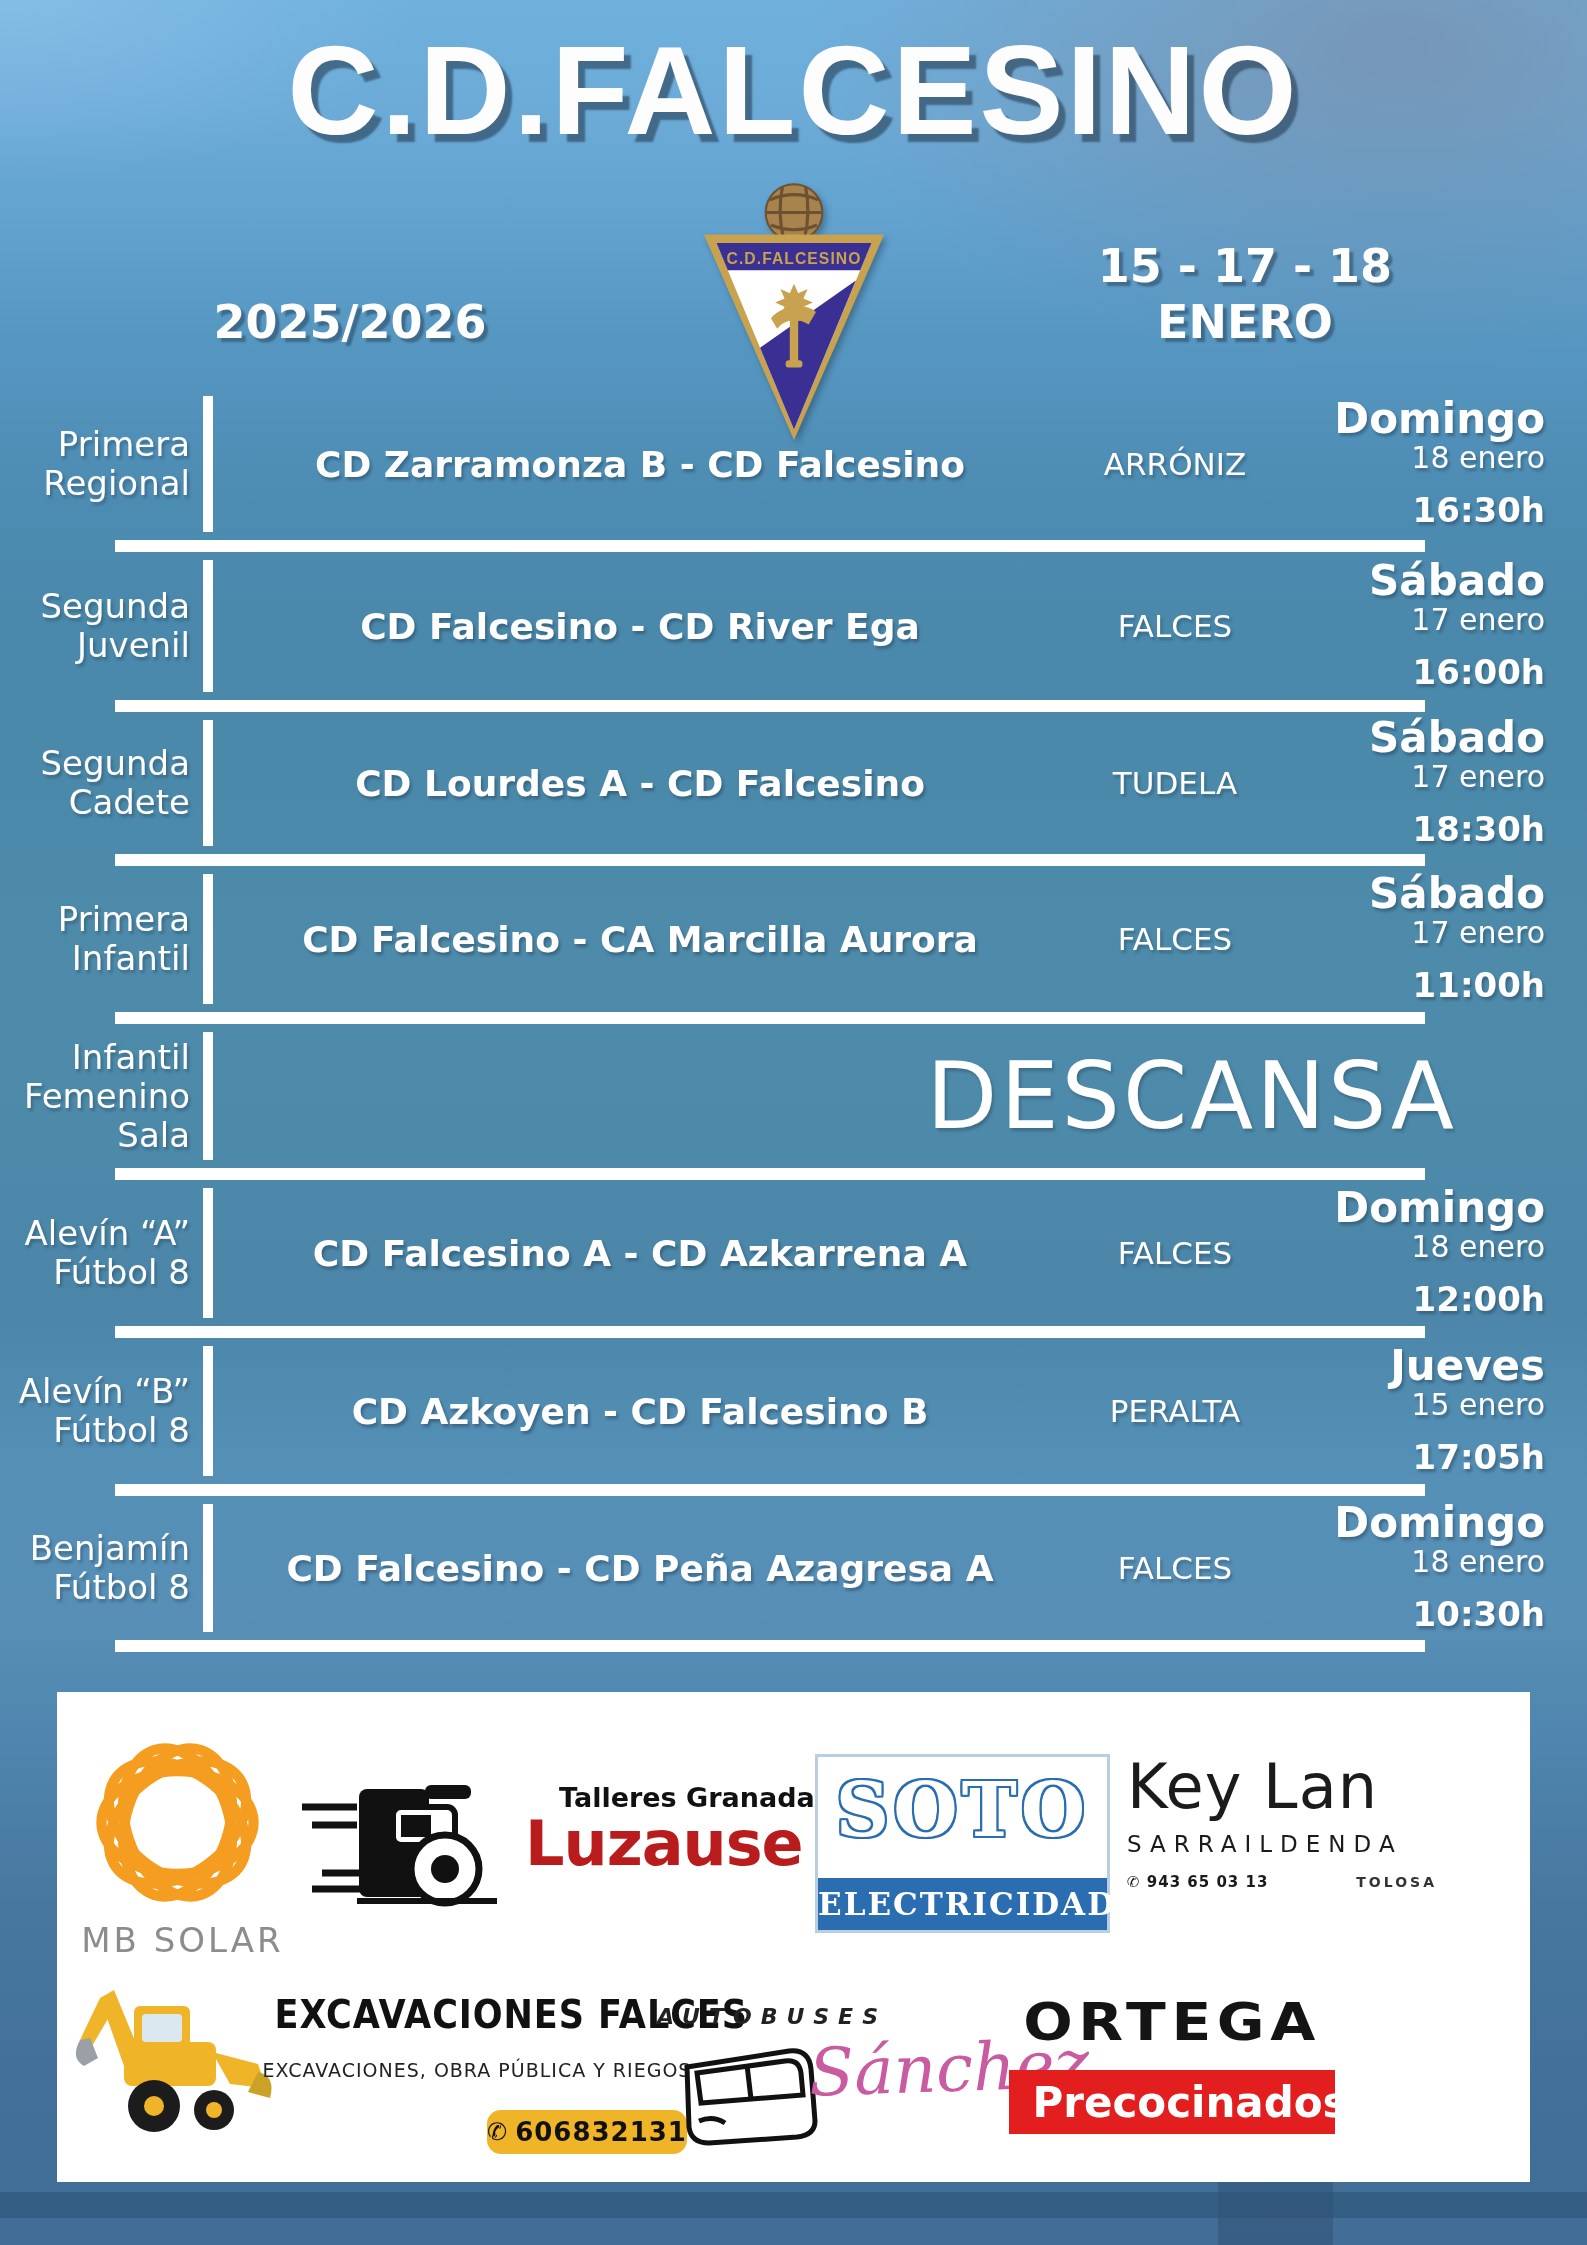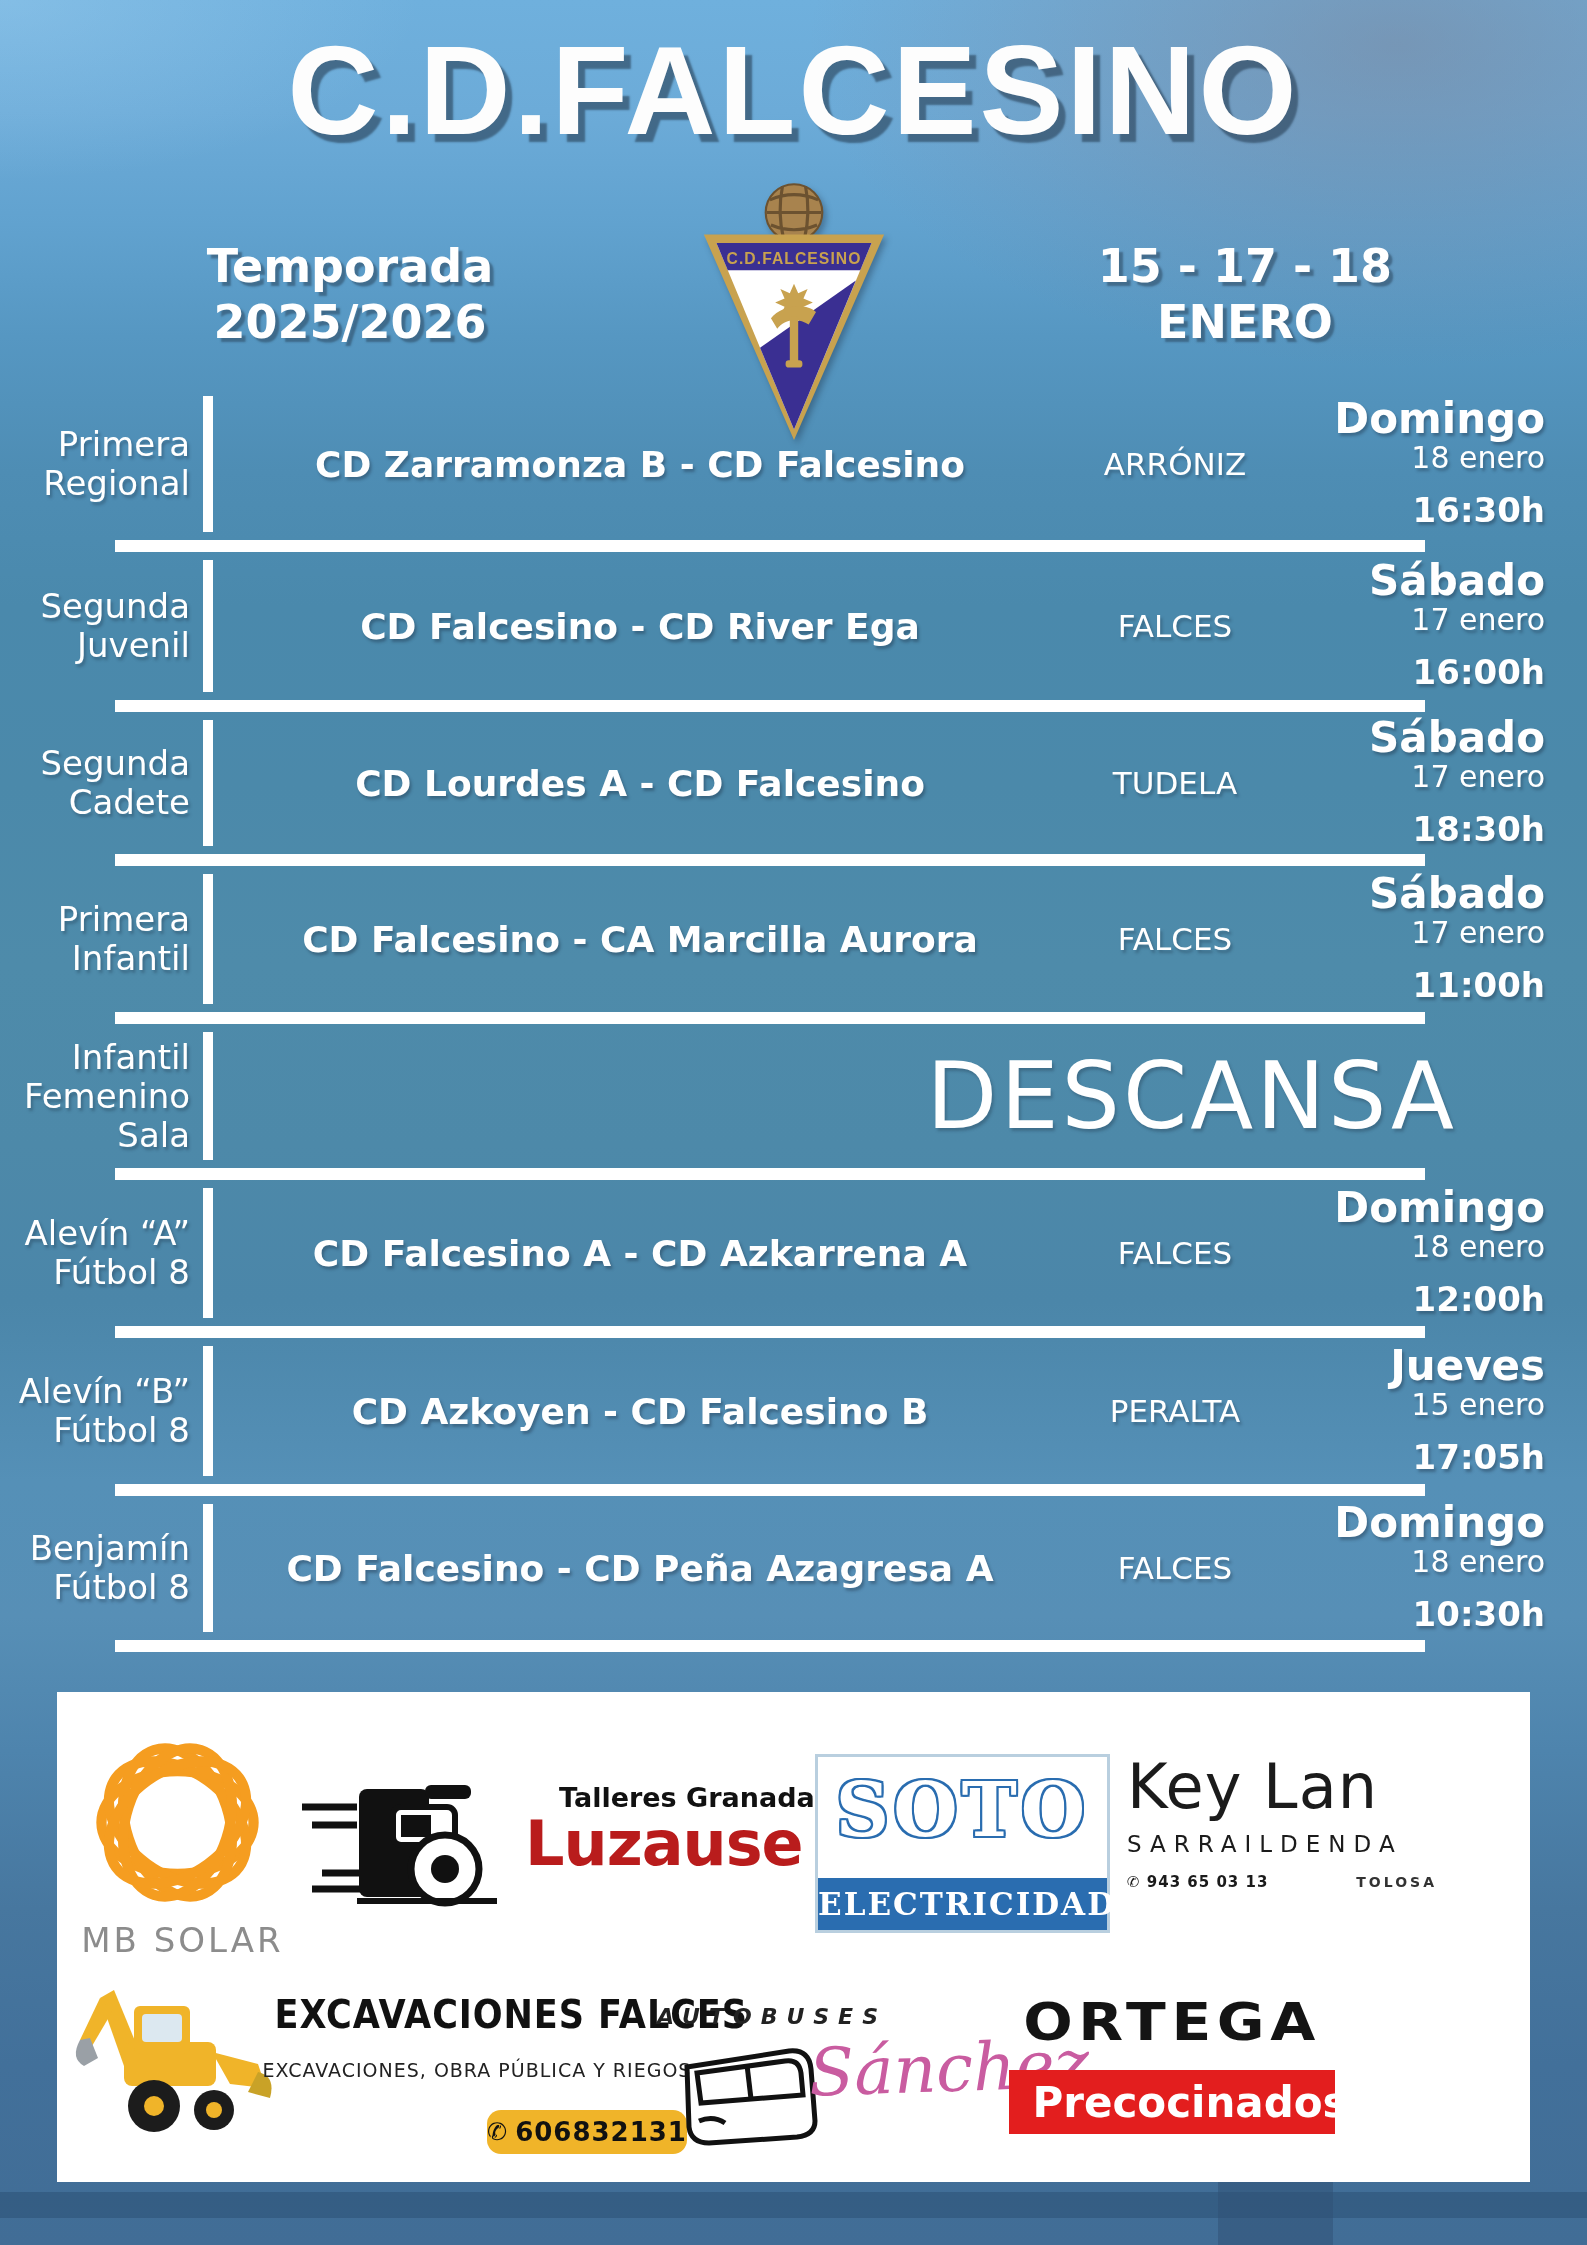--- a/index.html
+++ b/index.html
@@ -110,21 +110,21 @@
 
   .bg-band{ position:absolute; left:0; right:0; top:2192px; height:26px; background:rgba(33,68,102,.38); }
   .bg-pillar{ position:absolute; left:1218px; top:2182px; width:115px; height:63px; background:rgba(48,80,116,.5); }
 </style>
 </head>
 <body>
 
 <div class="title">C.D.FALCESINO</div>
 
 <div class="season">
-  <span>Temporada</span><br>
+  <br>
   <span>2025/2026</span>
 </div>
 
 <div class="crest">
   <svg viewBox="0 0 200 250" width="230" height="262">
     <circle cx="100" cy="31" r="27" fill="#a8834e" stroke="#6c5230" stroke-width="2"></circle>
     <path d="M77,19 Q100,9 123,19 M74,31 L126,31 M78,43 Q100,52 122,43 M89,6 Q84,31 90,56 M111,6 Q116,31 110,56" fill="none" stroke="#6c5230" stroke-width="3"></path>
     <polygon points="14,52 186,52 100,248" fill="#c8a24f"></polygon>
     <polygon points="26,60 174,60 100,238" fill="#ffffff"></polygon>
     <polygon points="26,60 174,60 163.2,86 36.8,86" fill="#3a2f92"></polygon>

